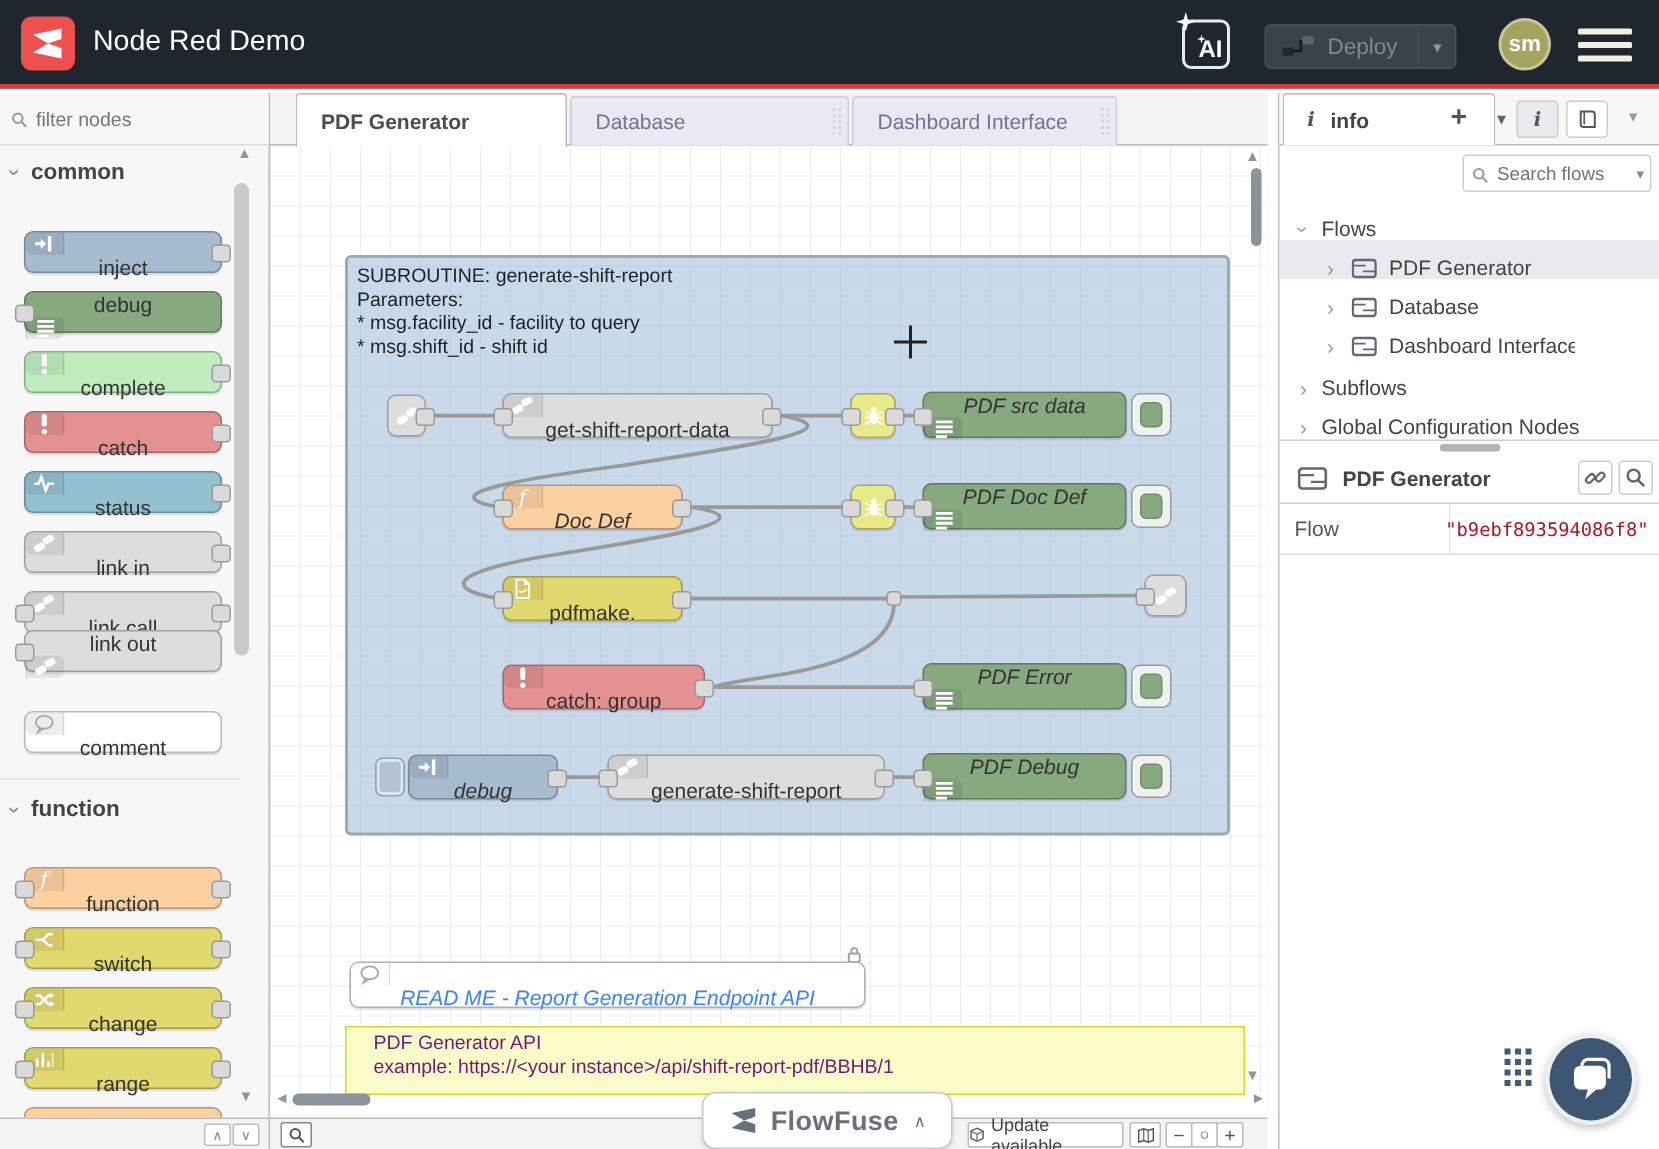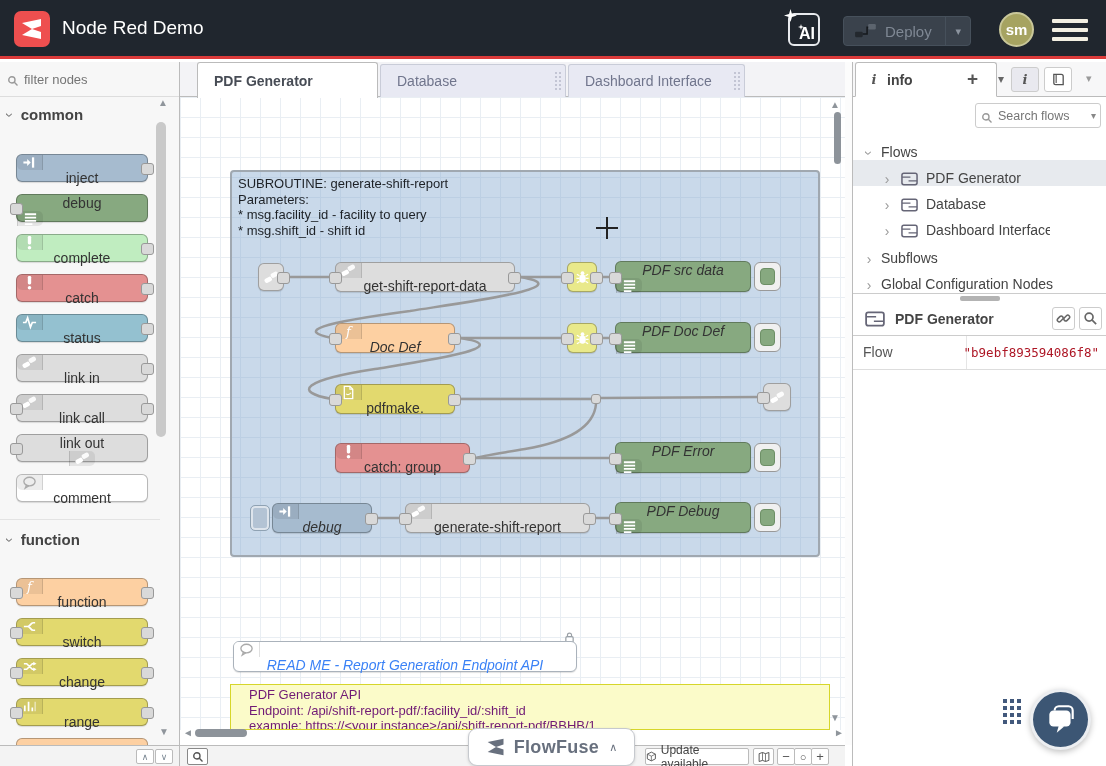--- a/index.html
+++ b/index.html
@@ -245,21 +245,21 @@
           <svg viewBox="0 0 16 16">
             <g fill="currentColor">
               <rect x="0.5" y="8" width="8" height="5" rx="2" transform="rotate(-28 4.5 10.5)"></rect>
               <rect x="7" y="2.5" width="8" height="5" rx="2" transform="rotate(-28 11 5)" opacity="0.9"></rect>
             </g>
           </svg>
         </span>
       </span>
     <span class="lbl">link call</span>
   </div>
-  <div class="node c-link pin-l" style="left:16px;top:372px;width:132px;align-items:center;">
+  <div class="node c-link pin-l" style="left:16px;top:358px;width:132px;">
     <span class="lbl">link out</span>
     <span class="icr r">
         <span class="nicon">
           <svg viewBox="0 0 16 16">
             <g fill="currentColor">
               <rect x="0.5" y="8" width="8" height="5" rx="2" transform="rotate(-28 4.5 10.5)"></rect>
               <rect x="7" y="2.5" width="8" height="5" rx="2" transform="rotate(-28 11 5)" opacity="0.9"></rect>
             </g>
           </svg>
         </span>
@@ -582,21 +582,20 @@
             <path d="M5 10.5 3.5 14l4-2.6" fill="none" stroke="currentColor" stroke-width="1.4"></path>
           </svg>
         </span>
       </span>
     <span class="lbl" style="color:#3b82f6;">READ ME - Report Generation Endpoint API</span>
   </div>
 
   <div class="ygroup" style="left:50px;top:587px;width:600px;height:46px;overflow:hidden;">
     <div class="gt">
         <span style="display:block">PDF Generator API</span>
-        <span style="display:block">Endpoint: /api/shift-report-pdf/:facility_id/:shift_id</span>
         <span style="display:block">example: https://&lt;your instance&gt;/api/shift-report-pdf/BBHB/1</span>
       </div>
   </div>
 </div>
 
 <div class="tri" style="left:830px;top:100px;">▲</div>
 <div class="thumb" style="left:834px;top:112px;width:7px;height:52px;"></div>
 <div class="tri" style="left:830px;top:713px;">▼</div>
 <div class="tri" style="left:183px;top:728px;">◄</div>
 <div class="thumb" style="left:195px;top:729px;width:52px;height:8px;"></div>

